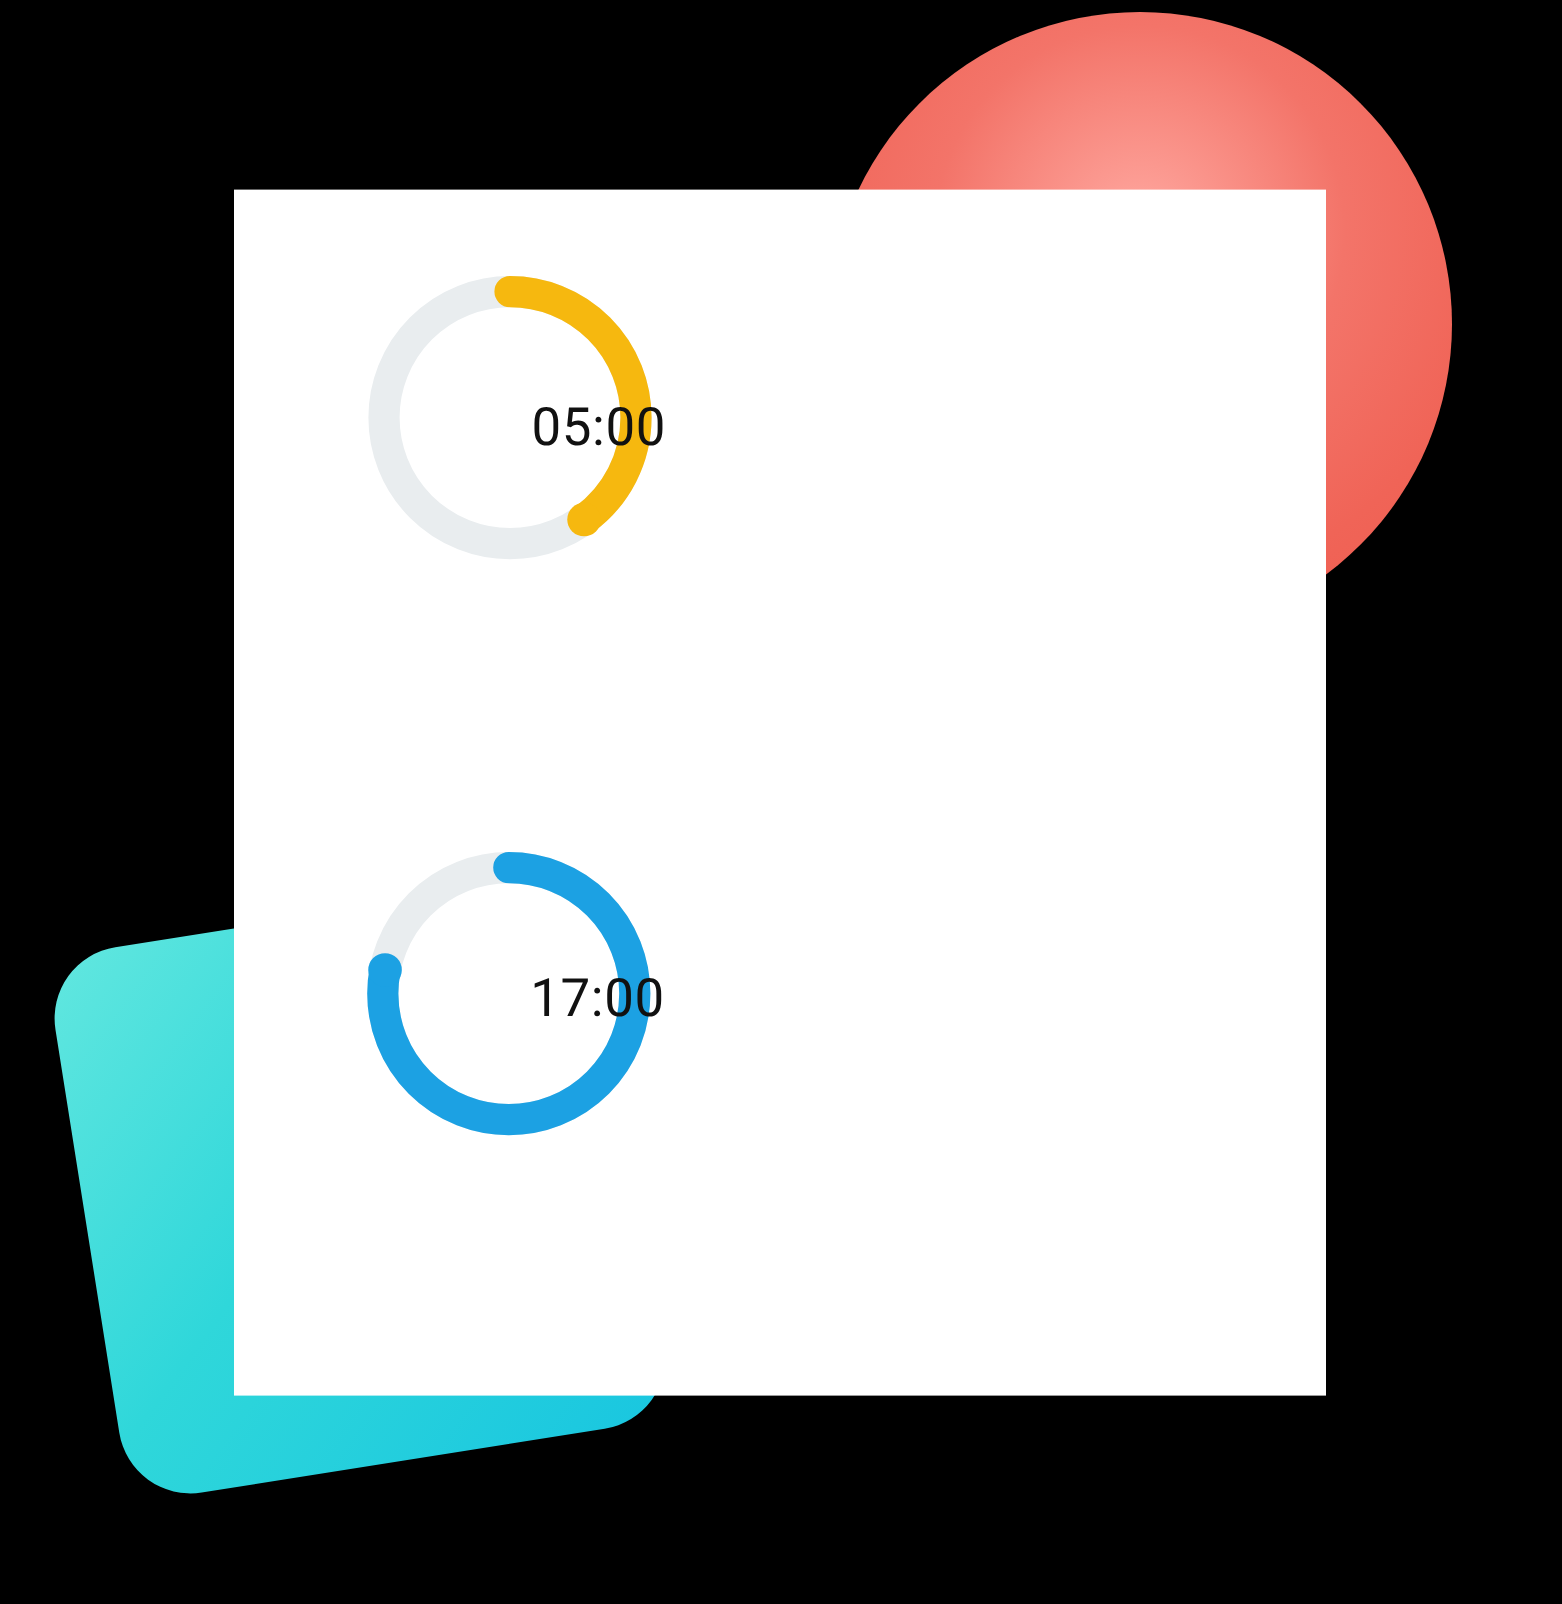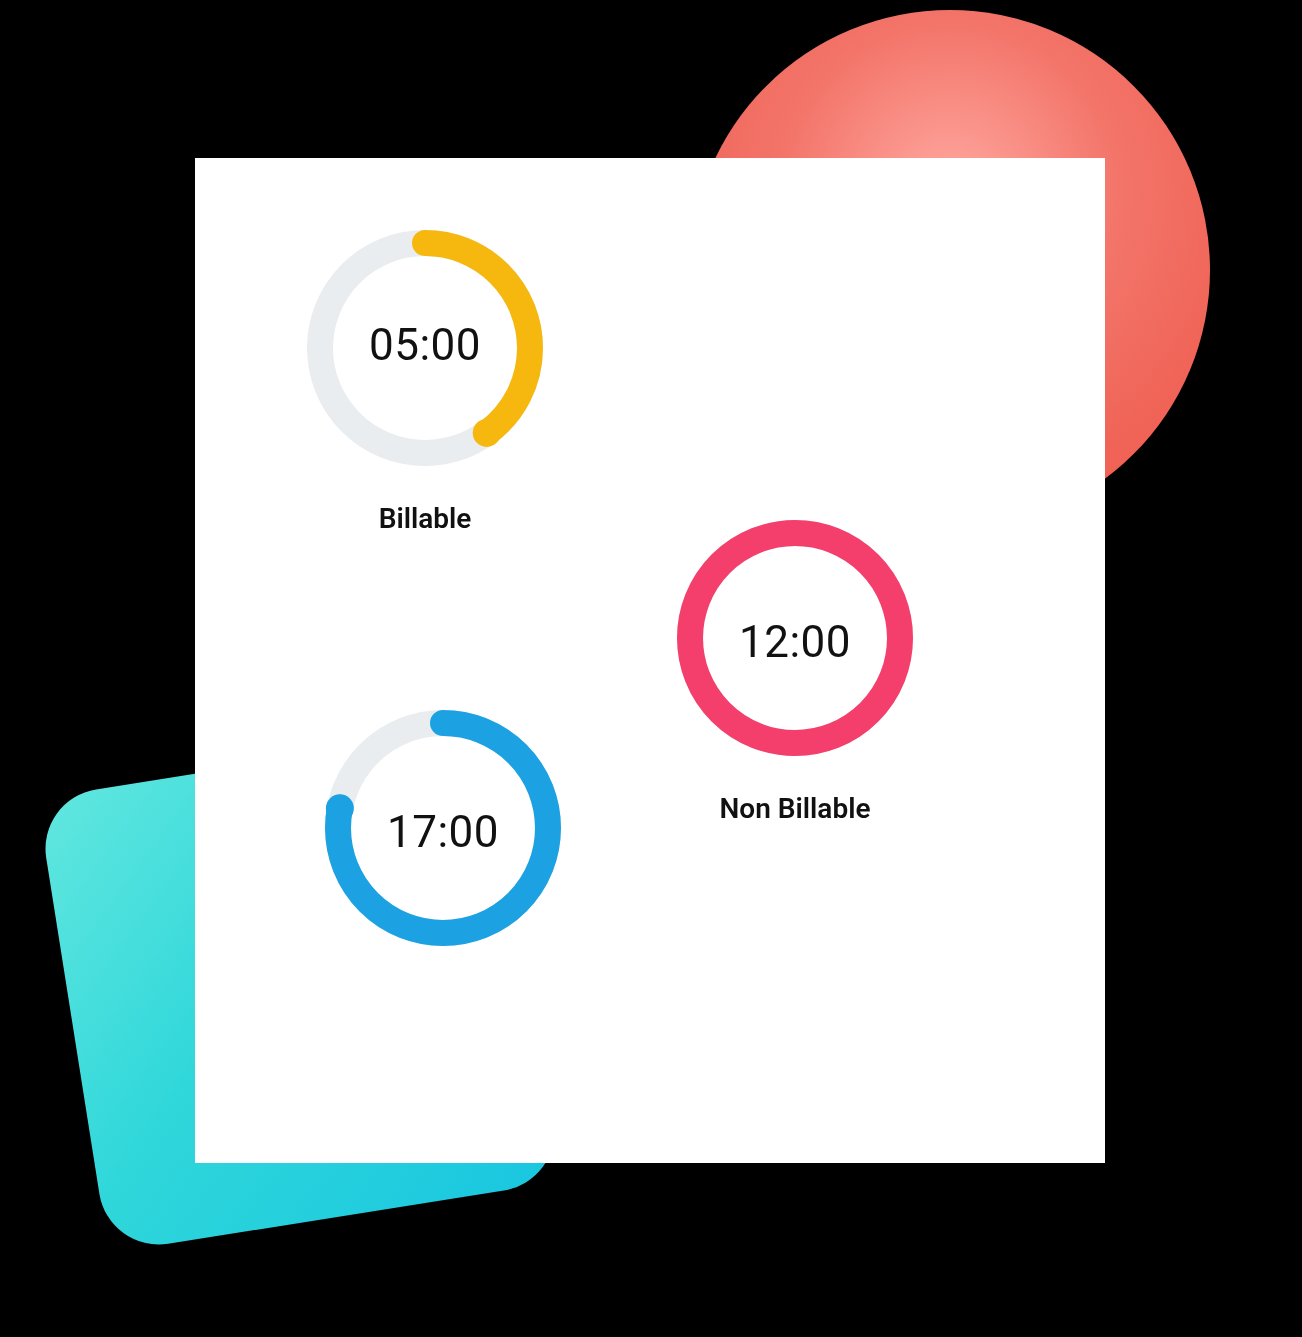--- a/index.html
+++ b/index.html
@@ -66,55 +66,45 @@
     letter-spacing: 0.5px;
   }
   .ring-label {
     margin-top: 24px;
     font-size: 28px;
     font-weight: 600;
     color: #111;
   }
   
   .billable   { top: 60px;  left: 100px; }
-  .billable .ring-value { top: 101px; }
+  .billable .ring-value { top: 112px; text-align: right; }
   .nonbillable{ top: 350px; left: 470px; }
   .nonbillable .ring-value { top: 108px; }
-  .total      { top: 540px; left: 118px; }
+  .total      { top: 540px; left: 99px; text-align: right; }
   .total .ring-value { top: 108px; }
 </style>
 </head>
 <body>
 
 <div class="stage">
 
   <div class="deco-circle-red"></div>
   <div class="deco-square-cyan"></div>
 
   <div class="card">
 
     <div class="ring-widget billable">
       <svg width="260" height="260" viewBox="0 0 260 260">
         <circle cx="130" cy="130" r="105" fill="none" stroke-width="26" stroke-linecap="round" stroke="#e9edef"></circle>
         <circle cx="130" cy="130" r="105" fill="none" stroke-width="26" stroke-linecap="round" transform="rotate(-90 130 130)" stroke="#f6b80f" stroke-dasharray="263.89378290154264 395.84067435231395"></circle>
         <circle r="14" fill="#f6b80f" cx="191.72" cy="214.95"></circle>
       </svg>
       <div class="ring-value">05:00</div>
-      <div class="ring-label">Billable</div>
     </div>
 
-    <div class="ring-widget nonbillable">
-      <svg width="260" height="260" viewBox="0 0 260 260">
-        <circle cx="130" cy="130" r="105" fill="none" stroke-width="26" stroke-linecap="round" stroke="#e9edef"></circle>
-        <circle cx="130" cy="130" r="105" fill="none" stroke-width="26" stroke-linecap="round" transform="rotate(-90 130 130)" stroke="#f43e6b" stroke-dasharray="659.7344572538566 0"></circle>
-        <circle r="14" fill="#f43e6b" cx="130.00" cy="25.00" visibility="hidden"></circle>
-      </svg>
-      <div class="ring-value">12:00</div>
-      <div class="ring-label">Non Billable</div>
-    </div>
 
     <div class="ring-widget total">
       <svg width="260" height="260" viewBox="0 0 260 260">
         <circle cx="130" cy="130" r="105" fill="none" stroke-width="26" stroke-linecap="round" stroke="#e9edef"></circle>
         <circle cx="130" cy="130" r="105" fill="none" stroke-width="26" stroke-linecap="round" transform="rotate(-90 130 130)" stroke="#1ca1e3" stroke-dasharray="514.5928766580082 145.14158059584838"></circle>
         <circle r="14" fill="#1ca1e3" cx="26.86" cy="110.32"></circle>
       </svg>
       <div class="ring-value">17:00</div>
     </div>
 

